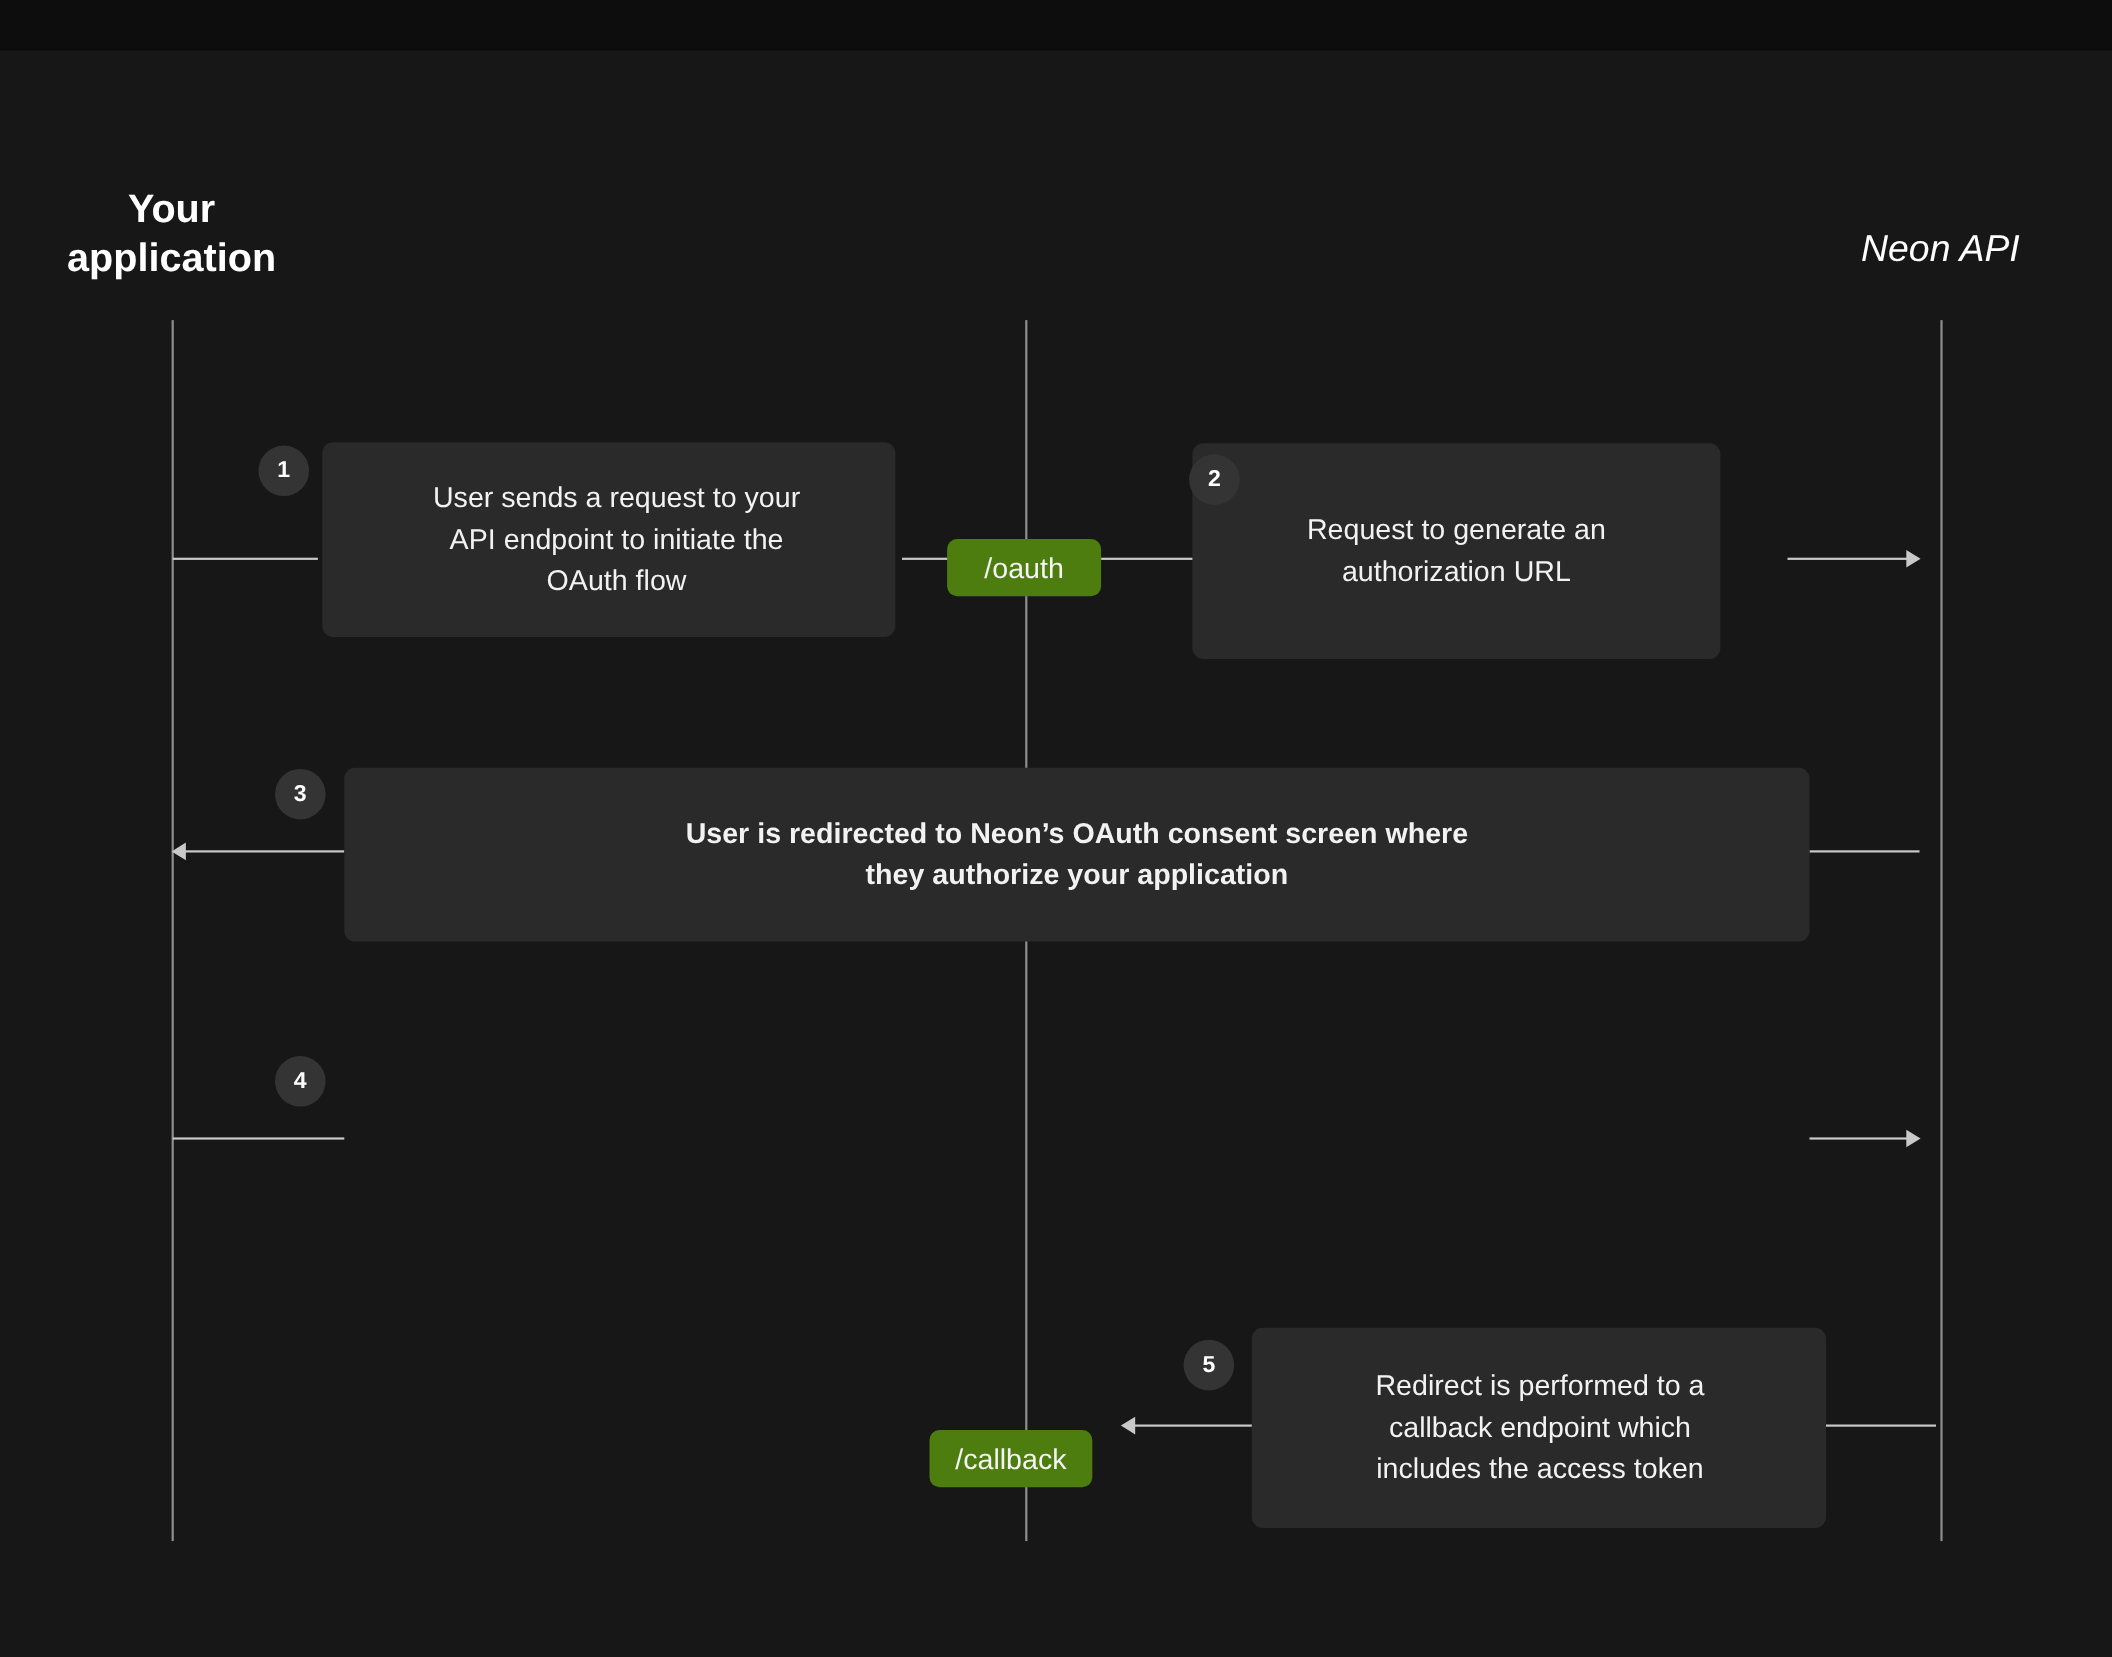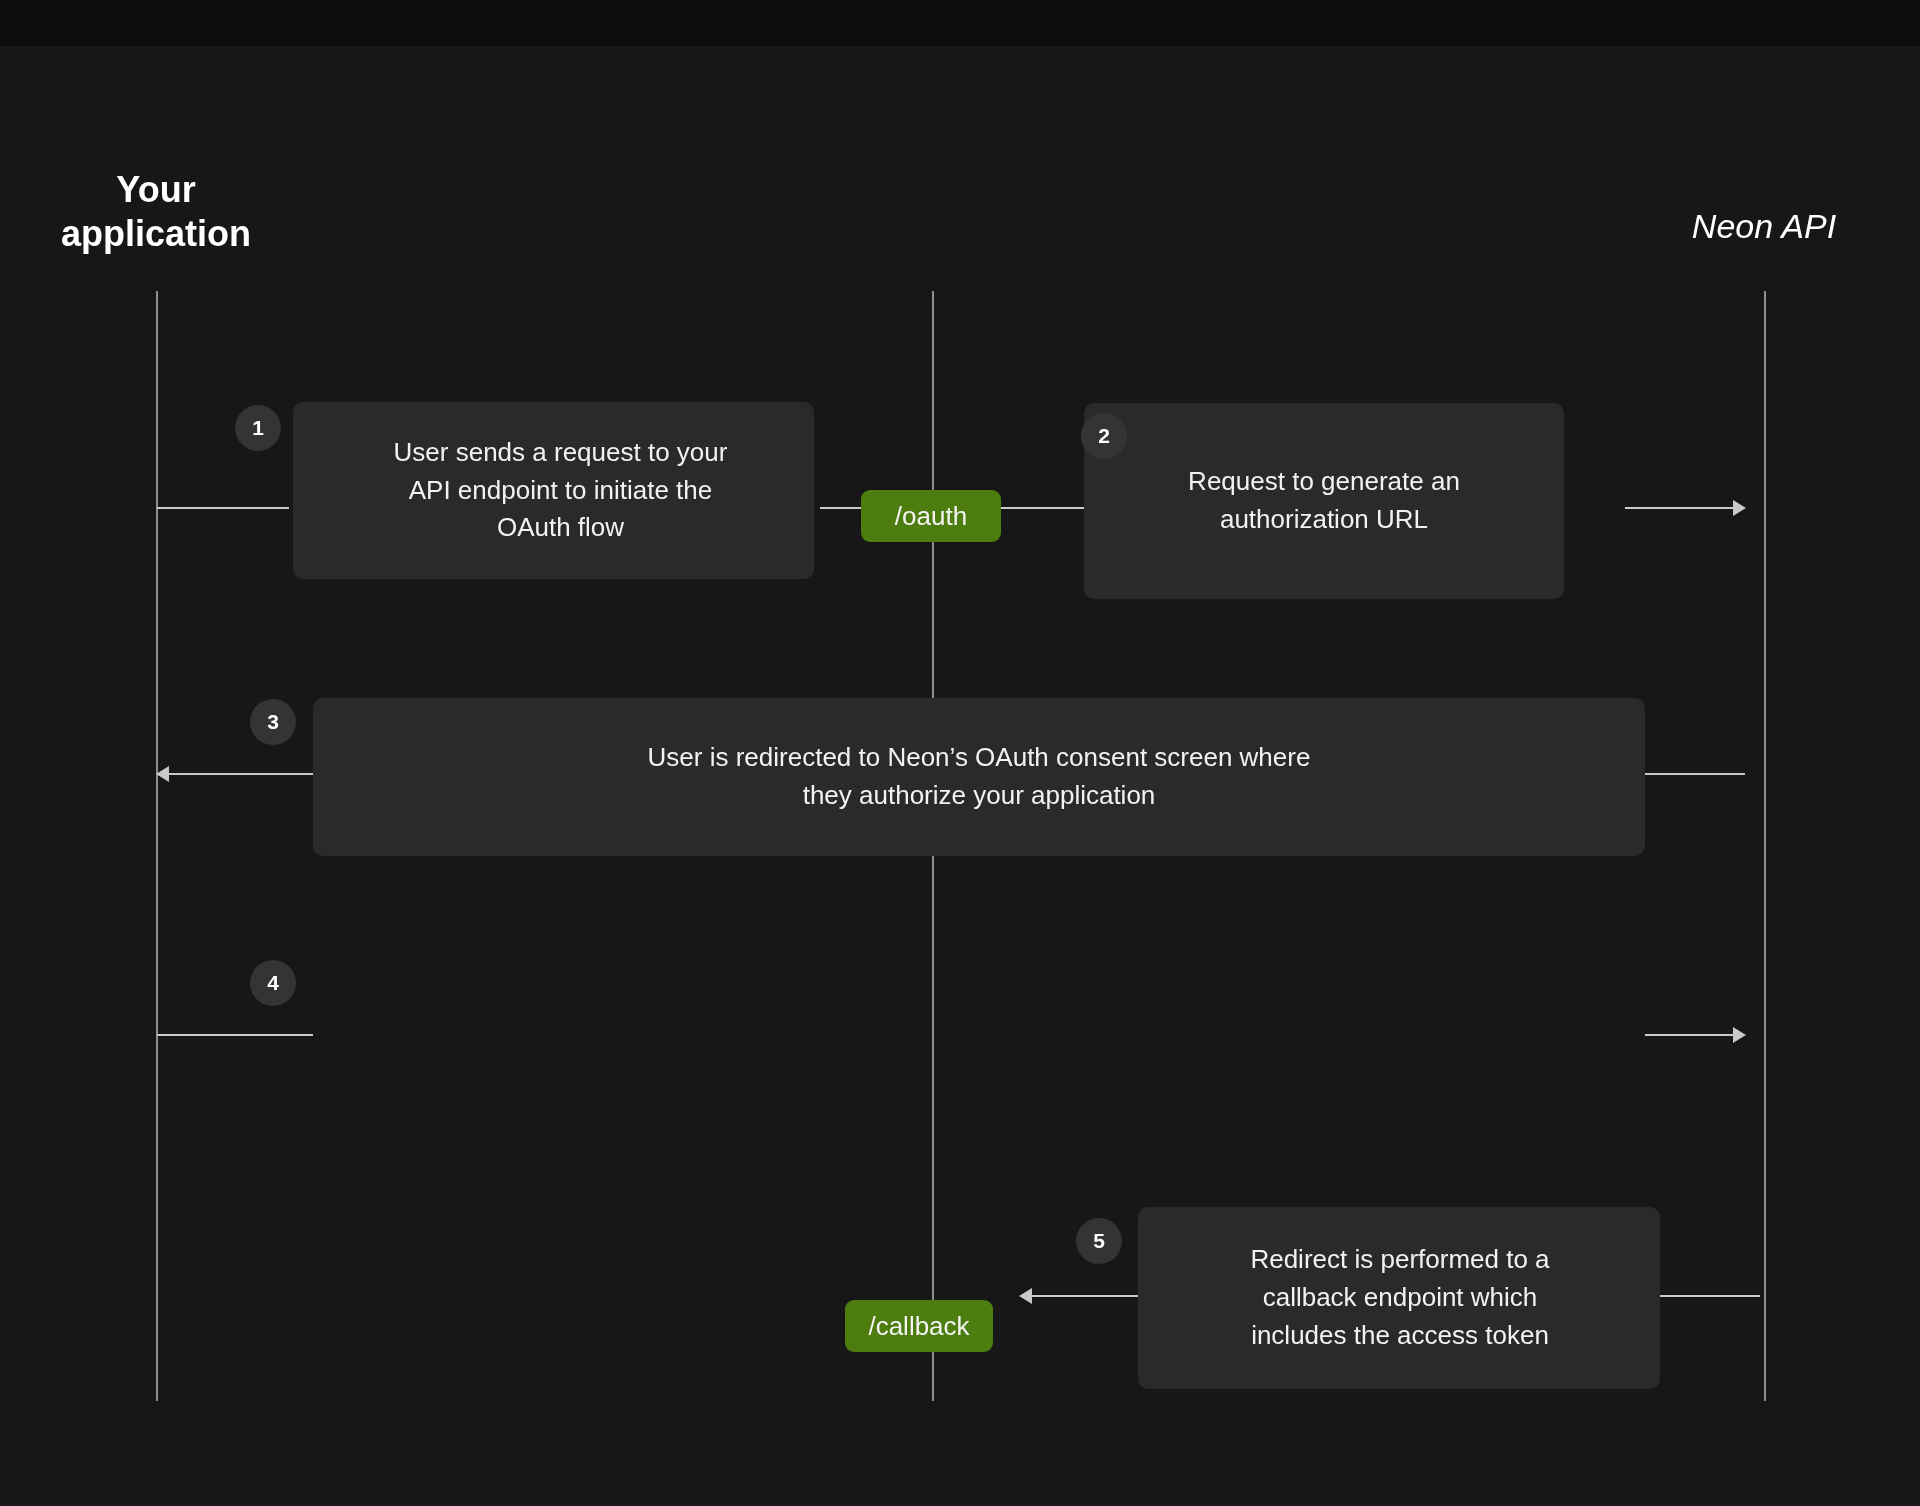--- a/index.html
+++ b/index.html
@@ -154,21 +154,21 @@
   <div class="conn" style="left:1625px; top:461px; width:110px;"></div>
   <div class="arrowhead right" style="left:1733px; top:454px;"></div>
   <div class="badge" style="left:1081px; top:367px;">2</div>
   <div class="step-box" style="left:1084px; top:357px; width:480px; height:196px;">Request to generate an
 authorization URL</div>
 
   <div class="conn" style="left:168px; top:727px; width:145px;"></div>
   <div class="conn" style="left:1645px; top:727px; width:100px;"></div>
   <div class="arrowhead left" style="left:156px; top:720px;"></div>
   <div class="badge" style="left:250px; top:653px;">3</div>
-  <div class="step-box" style="left:313px; top:652px; width:1332px; height:158px;">User is redirected to Neon’s OAuth consent screen where
+  <div class="step-box" style="left:313px; top:652px; width:1332px; height:158px;font-weight:bold;">User is redirected to Neon’s OAuth consent screen where
 they authorize your application</div>
 
   <div class="conn" style="left:157px; top:988px; width:156px;"></div>
   <div class="conn" style="left:1645px; top:988px; width:90px;"></div>
   <div class="arrowhead right" style="left:1733px; top:981px;"></div>
   <div class="badge" style="left:250px; top:914px;">4</div>
 
   <div class="conn" style="left:1030px; top:1249px; width:110px;"></div>
   <div class="conn" style="left:1660px; top:1249px; width:100px;"></div>
   <div class="arrowhead left" style="left:1019px; top:1242px;"></div>

